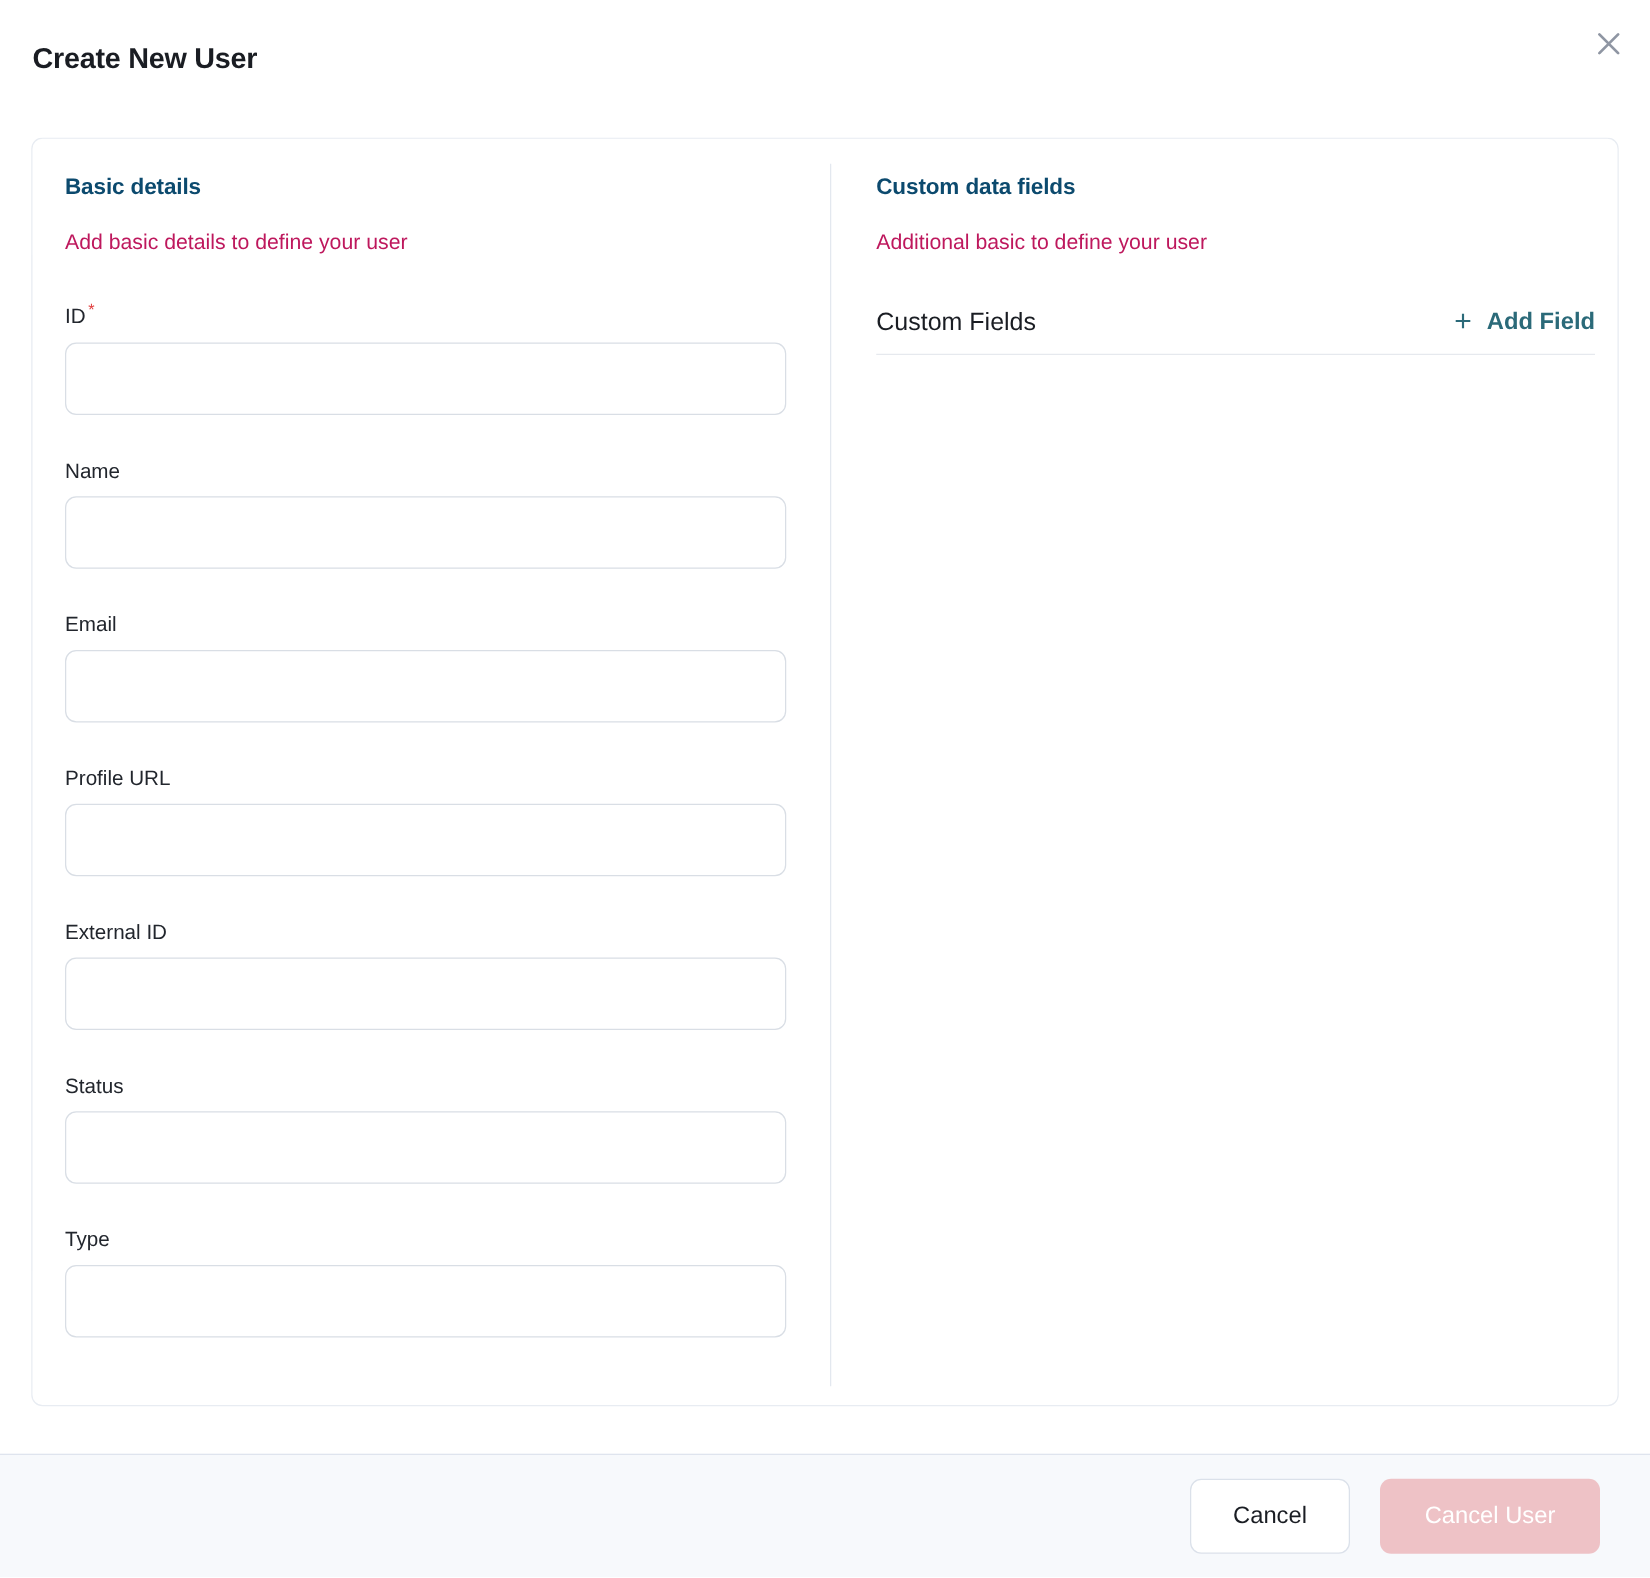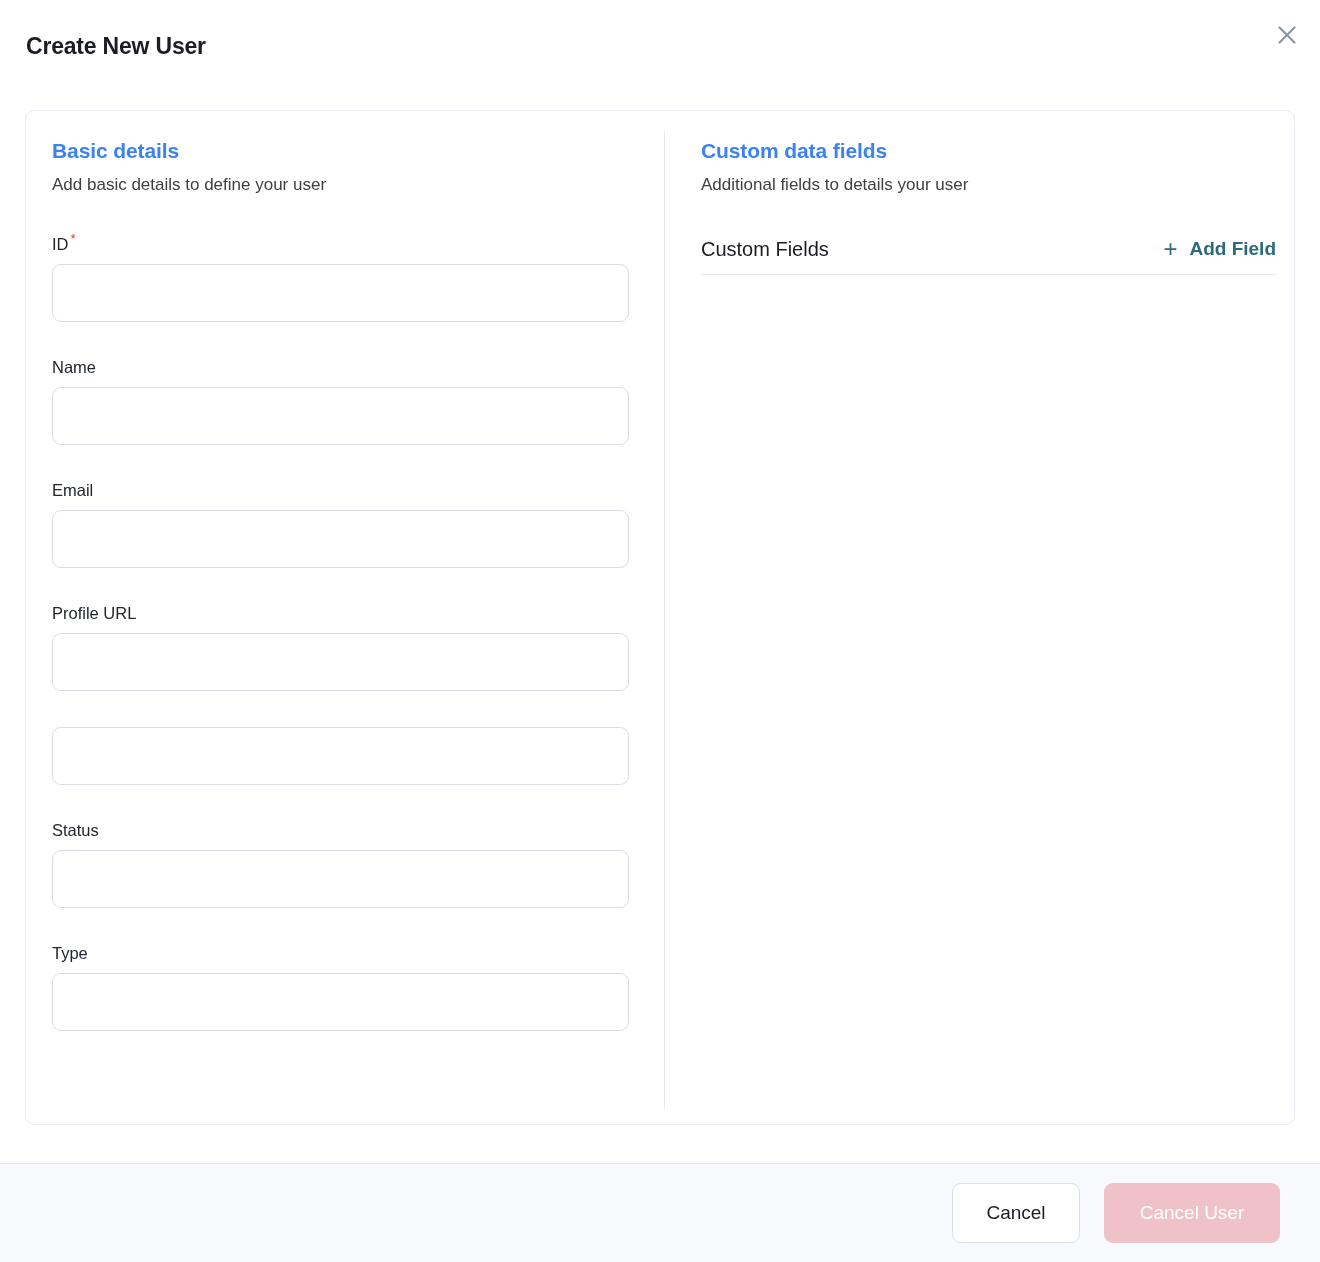--- a/index.html
+++ b/index.html
@@ -83,30 +83,30 @@
     margin: 20px 0 15px 0;
     flex: 0 0 1px;
   }
 
   .col-right {
     flex: 1 1 auto;
     padding: 28px 22px 0 36px;
   }
 
   .section-title {
-    font-size: 21px;
+    font-size: 18px;
     font-weight: 700;
-    color: #3b82f6;
+    color: #0c4a6e;
     letter-spacing: -0.1px;
   }
 
   .section-sub {
-    margin-top: 12px;
+    margin-top: 24px;
     font-size: 17px;
-    color: #404040;
+    color: #be185d;
     font-weight: 400;
   }
 
   
   .field { margin-top: 36px; }
   .field:first-of-type { margin-top: 30px; }
 
   .field-label {
     font-size: 16.5px;
     color: #22262d;
@@ -255,39 +255,40 @@
           <label class="field-label">Email</label>
           <input class="text-input" type="text" value="" style="">
         </div>
 
         <div class="field">
           <label class="field-label">Profile URL</label>
           <input class="text-input" type="text" value="" style="">
         </div>
 
         <div class="field">
+          <label class="field-label">External ID</label>
           <input class="text-input" type="text" value="" style="">
         </div>
 
         <div class="field">
           <label class="field-label">Status</label>
           <input class="text-input" type="text" value="" style="">
         </div>
 
         <div class="field">
           <label class="field-label">Type</label>
           <input class="text-input" type="text" value="" style="">
         </div>
       </div>
 
       <div class="divider-v"></div>
 
       <div class="col-right">
         <div class="section-title">Custom data fields</div>
-        <div class="section-sub">Additional fields to details your user</div>
+        <div class="section-sub">Additional basic to define your user</div>
 
         <div class="custom-row">
           <div class="custom-label">Custom Fields</div>
           <button class="add-field-btn">
             <span class="plus-icon">+</span>
             <span>Add Field</span>
           </button>
         </div>
 
         <div class="divider-h"></div>

